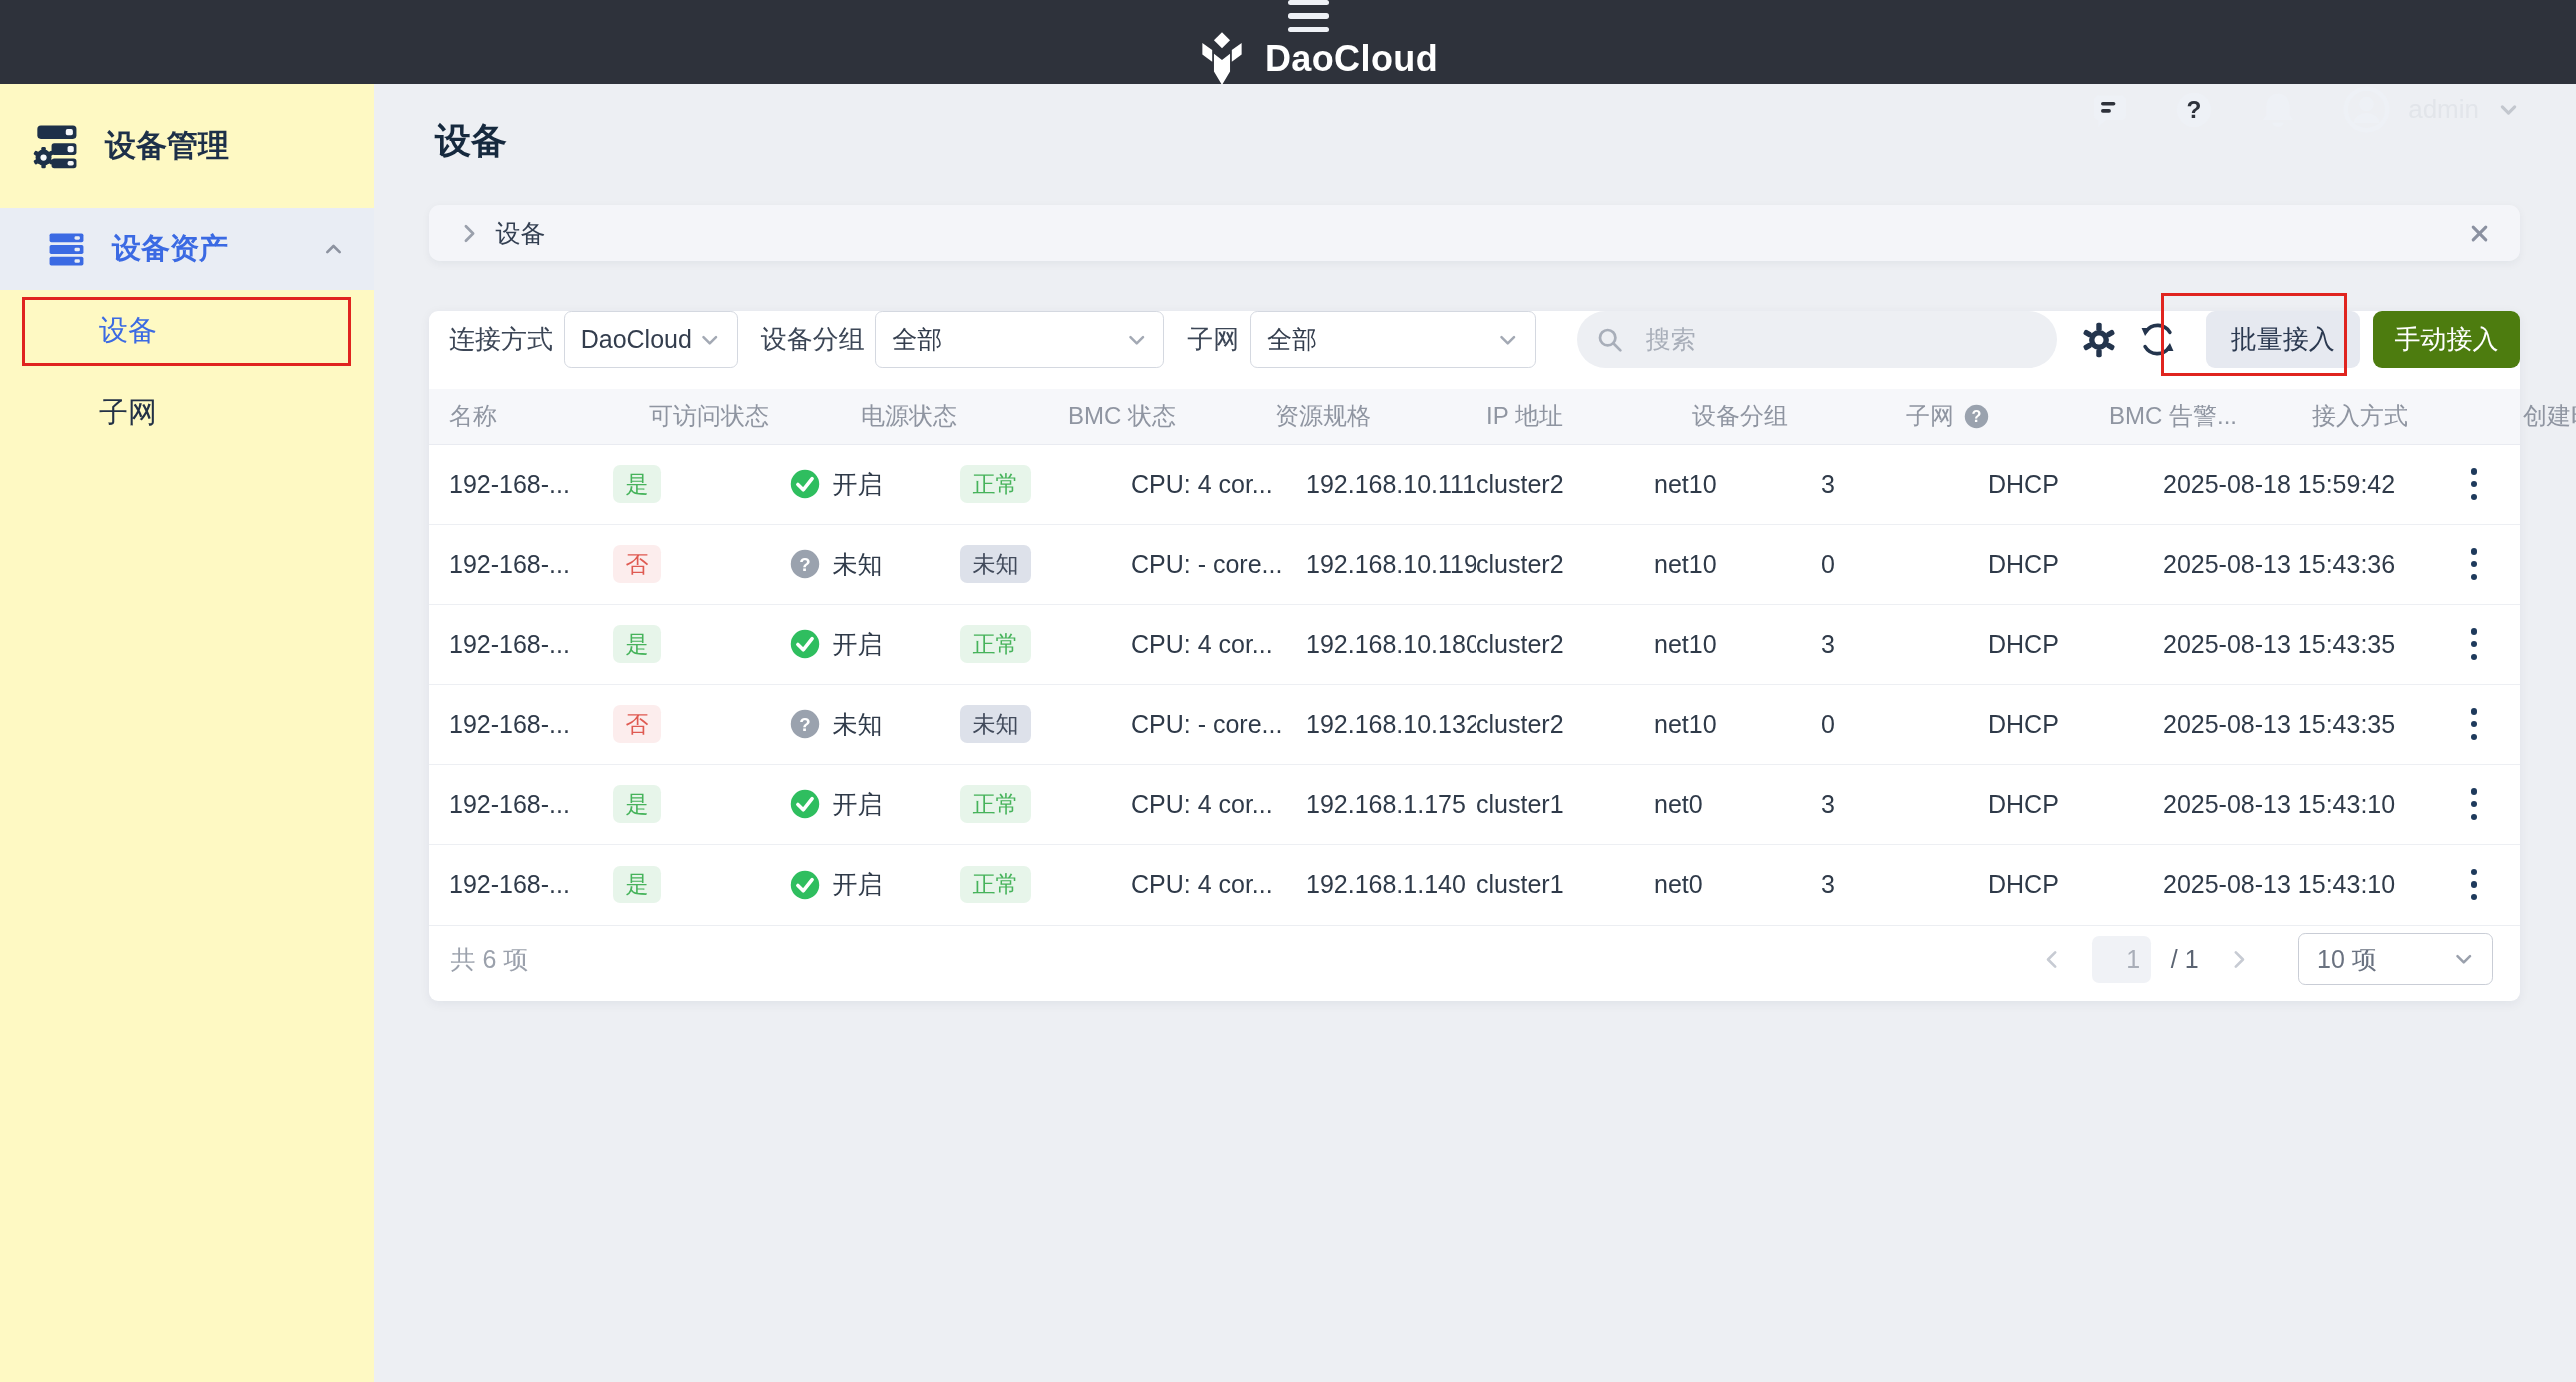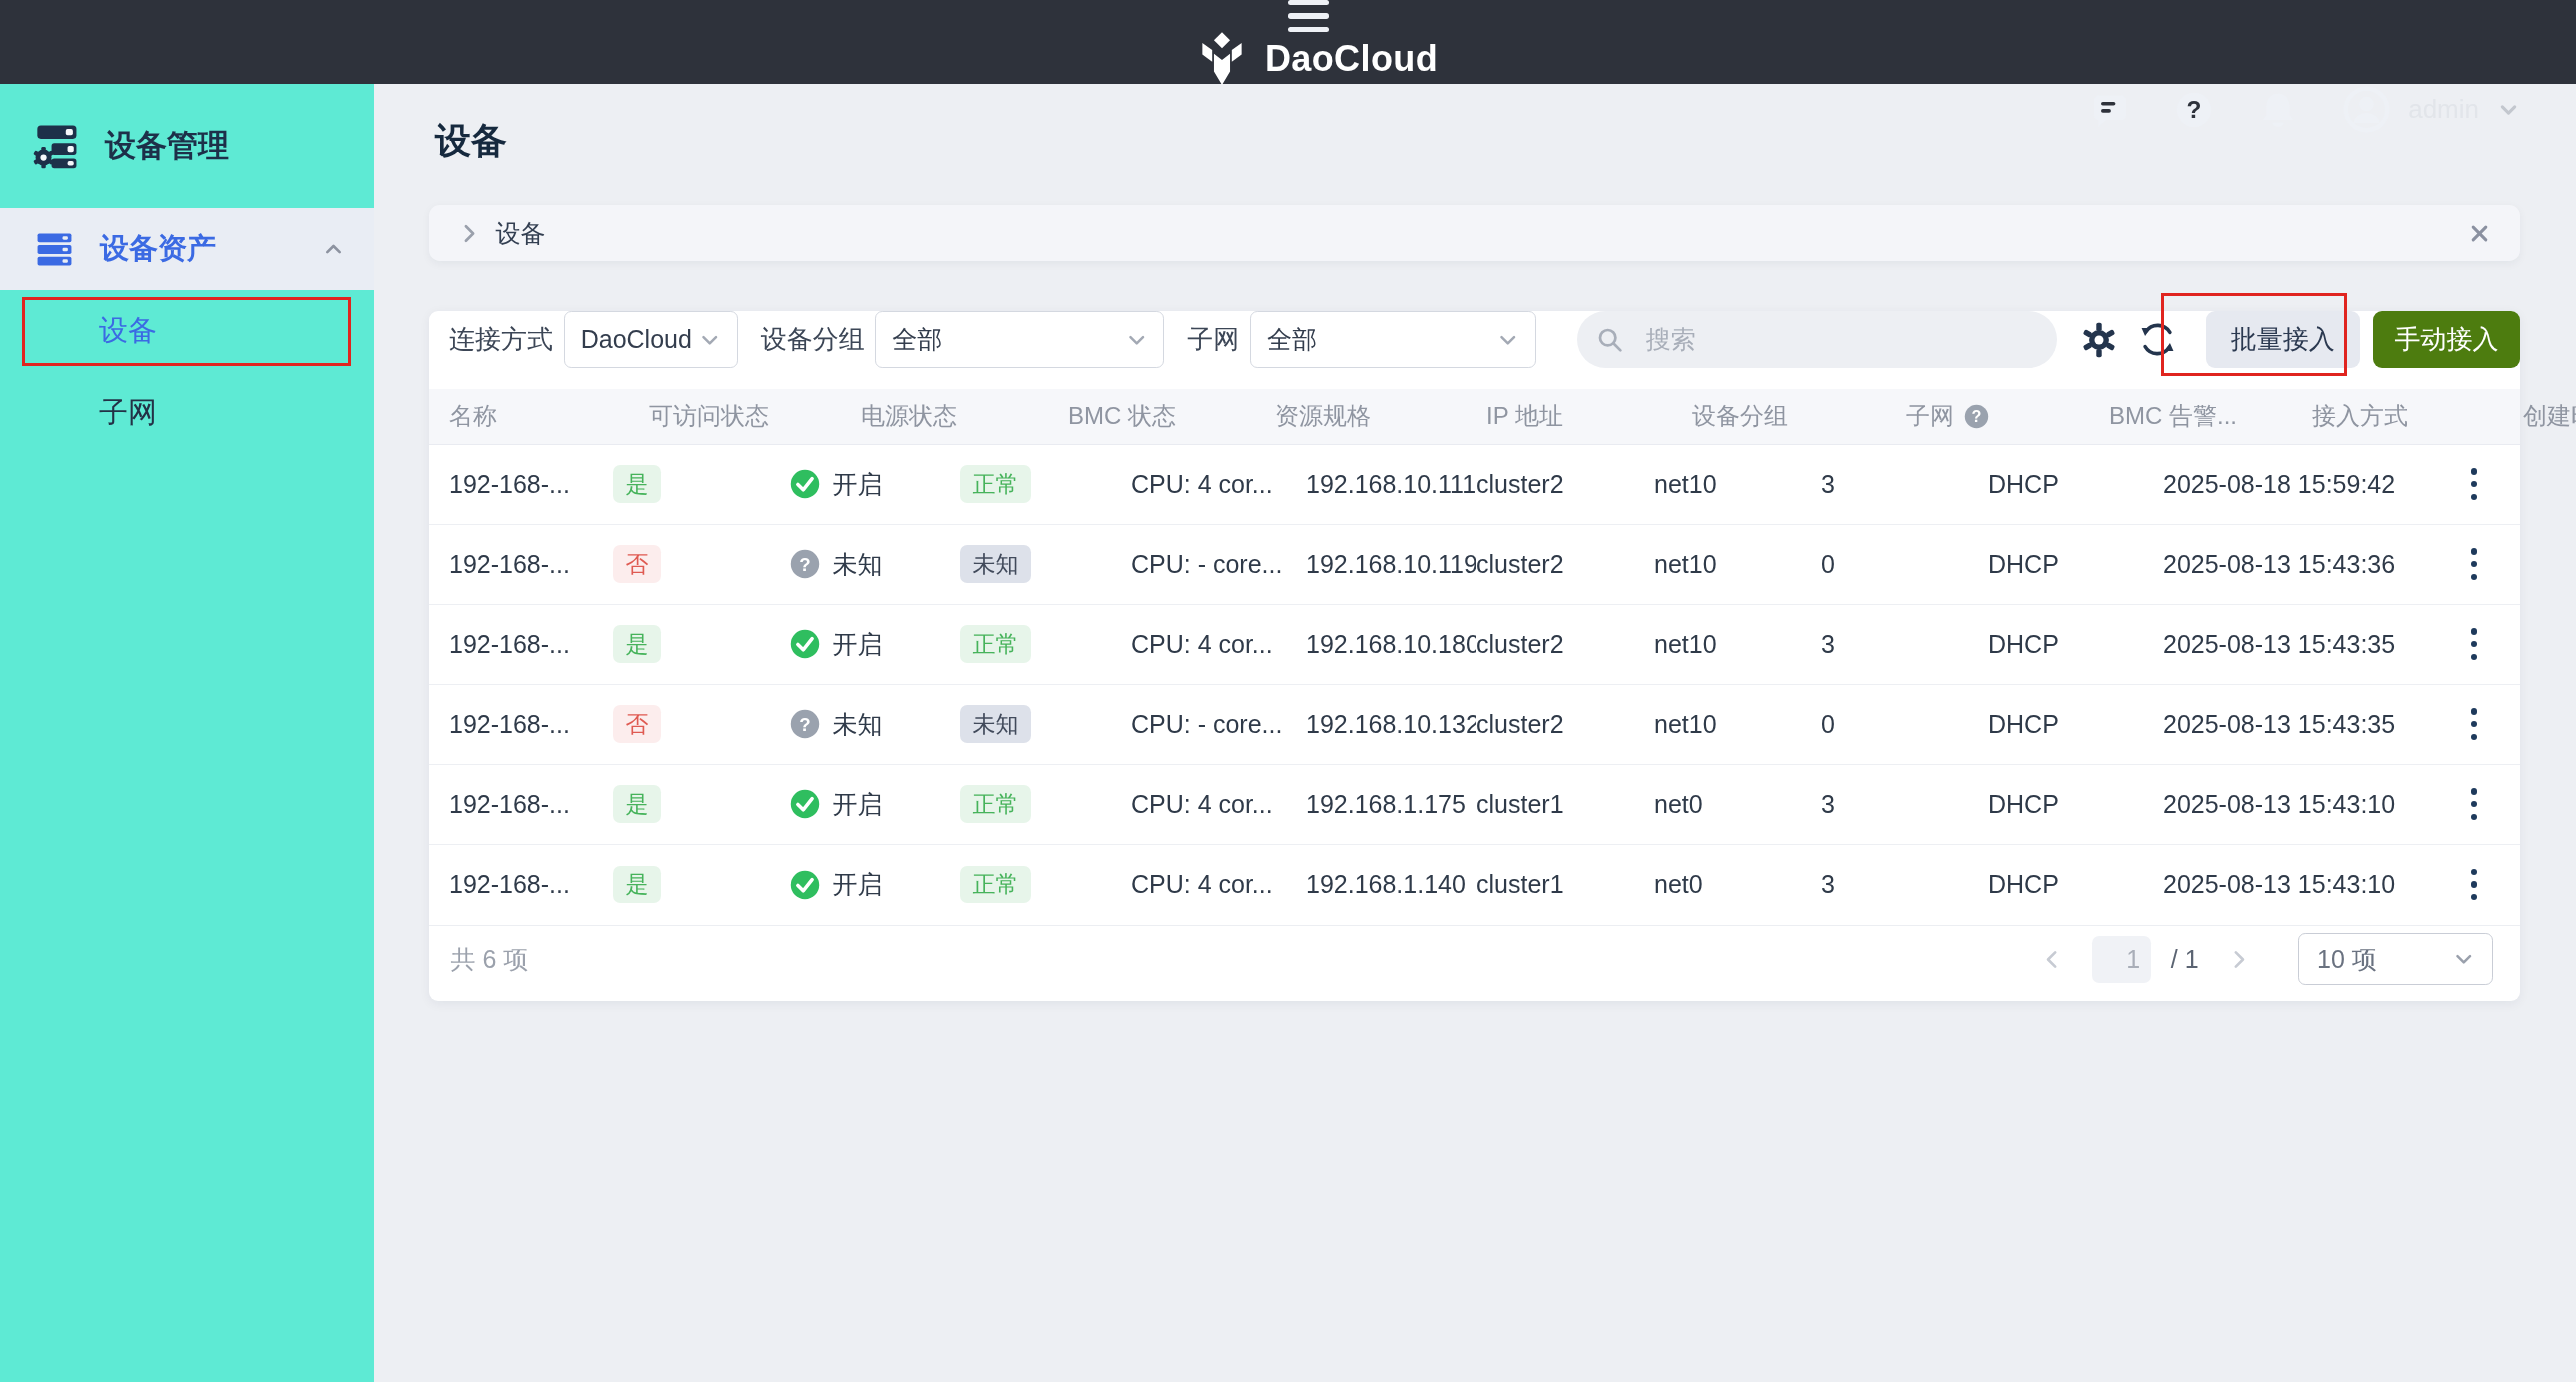--- a/index.html
+++ b/index.html
@@ -11,25 +11,25 @@
             display:flex; align-items:center; z-index:20;flex-direction:column; }
   .hamburger { margin-left:41px; display:flex; flex-direction:column; gap:8px; cursor:pointer; }
   .hamburger span { display:block; width:41px; height:5.4px; border-radius:2.7px; background:#eef1f6; }
   .brand { display:flex; align-items:center; gap:18px; margin-left:59px; }
   .brand-name { font-size:36px; font-weight:700; color:#ffffff; letter-spacing:0.4px; }
   .topbar-right { margin-left:auto; margin-right:56px; display:flex; align-items:center; gap:47px; }
   .user-chip { display:flex; align-items:center; gap:18px; }
   .user-name { font-size:26px; color:#e2e5ea; }
 
   
-  .sidebar { position:absolute; top:84px; left:0; bottom:0; width:374px; background:#5eead4; }
+  .sidebar { position:absolute; top:84px; left:0; bottom:0; width:374px; background:#fef9c3; }
   .sidebar-title { height:124px; display:flex; align-items:center; gap:25px; padding-left:32px; }
   .sidebar-title-label { font-size:31px; font-weight:700; color:#1d3049; }
   .side-group { height:82px; background:#e9edf4; display:flex; align-items:center; gap:25px;
-                padding-left:34px; position:relative; cursor:pointer; }
+                padding-left:46px; position:relative; cursor:pointer; }
   .side-group-label { font-size:29px; font-weight:600; }
   .side-group .chev { position:absolute; right:29px; }
   .side-item { height:82px; display:flex; align-items:center; padding-left:99px; cursor:pointer; }
   .side-item-label { font-size:29px; }
   .c-blue { color:#3b6ae3; }
   .c-dark { color:#233146; }
 
   
   .main { position:absolute; top:84px; left:374px; right:0; bottom:0; background:#edeff3; }
   .page-title { font-size:36px; font-weight:700; color:#16293e; margin:33px 0 0 61px; }

